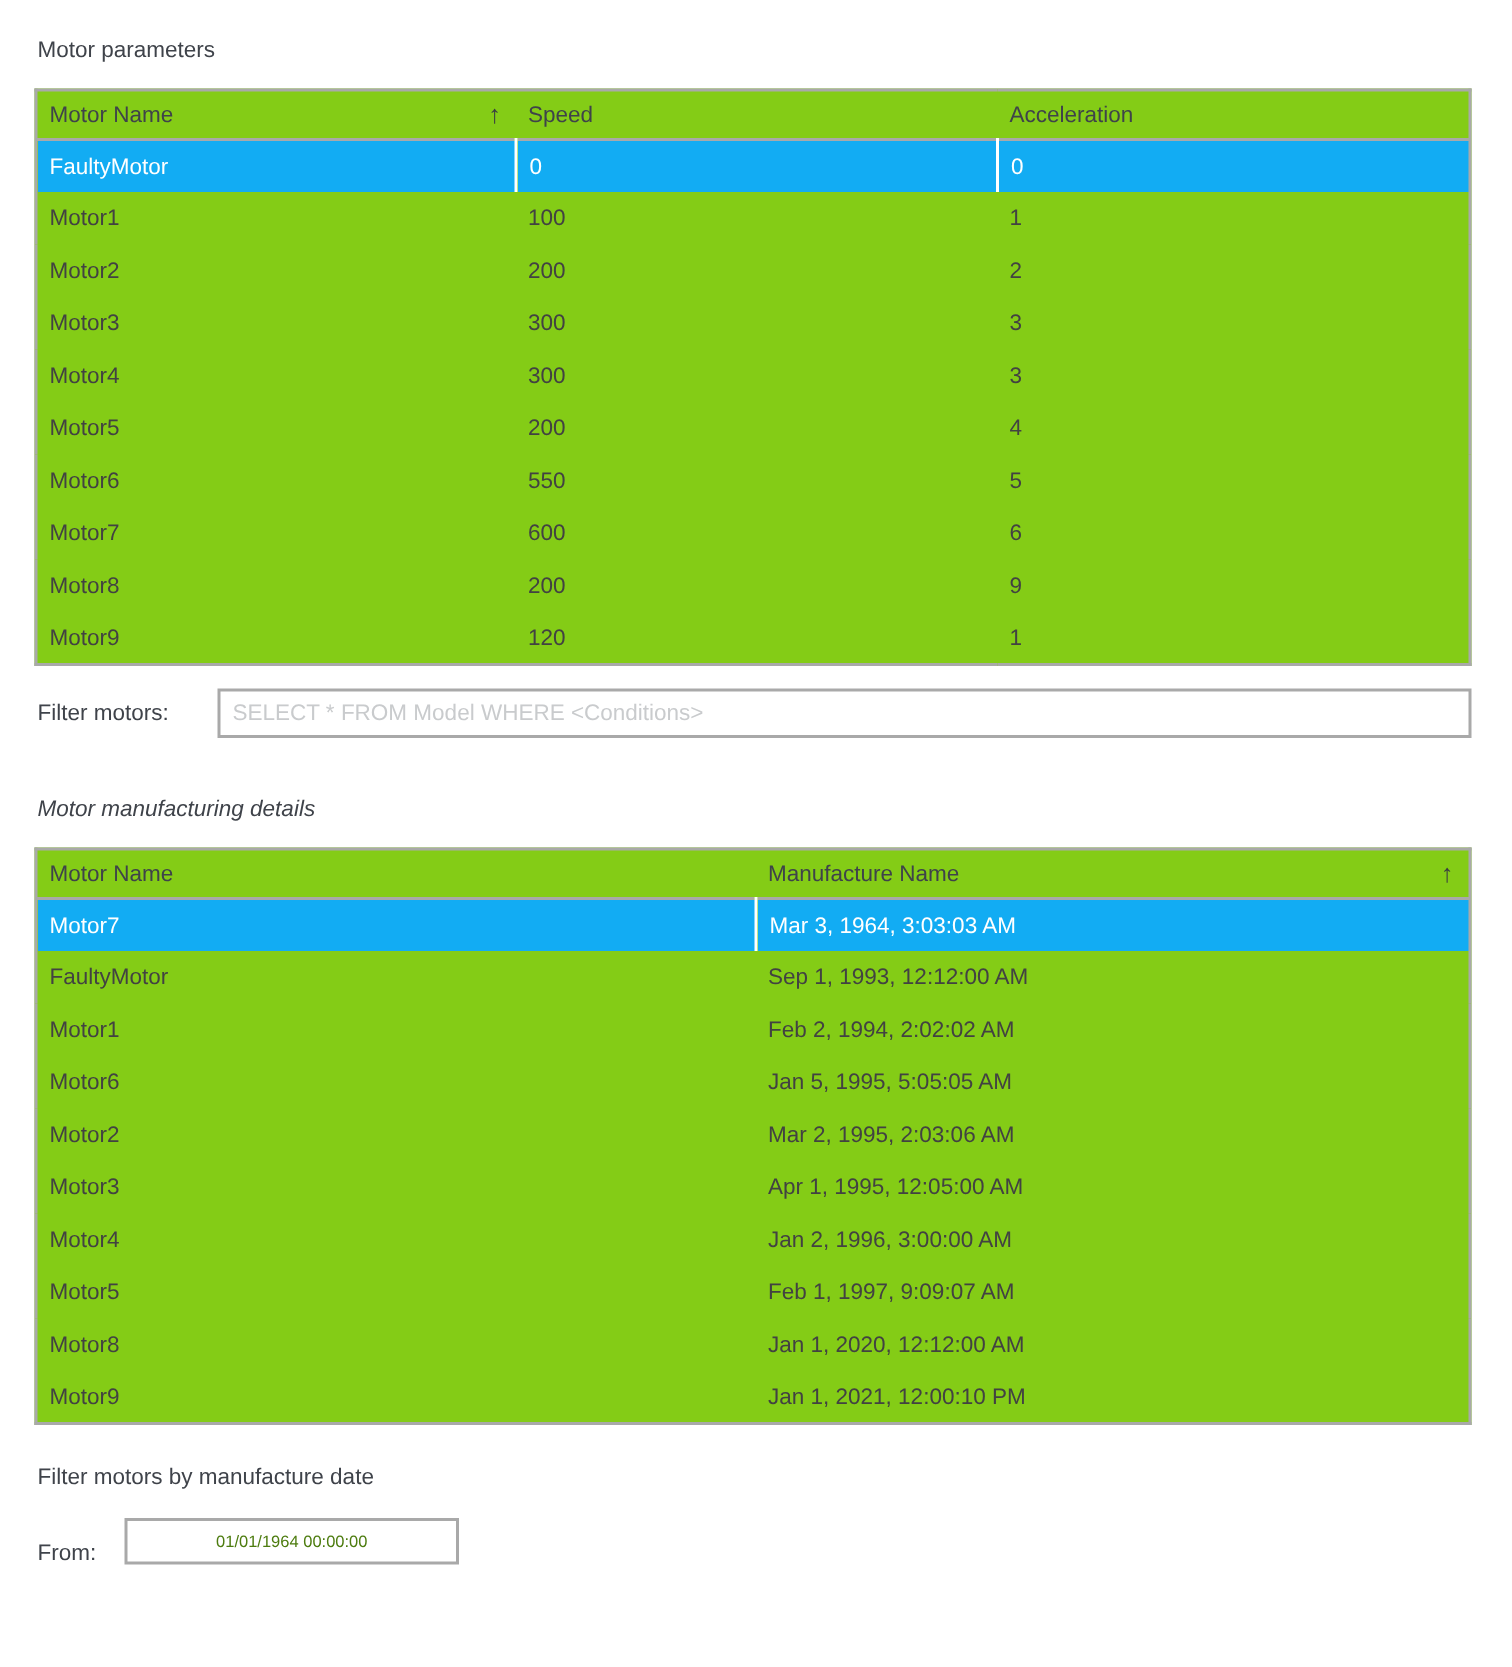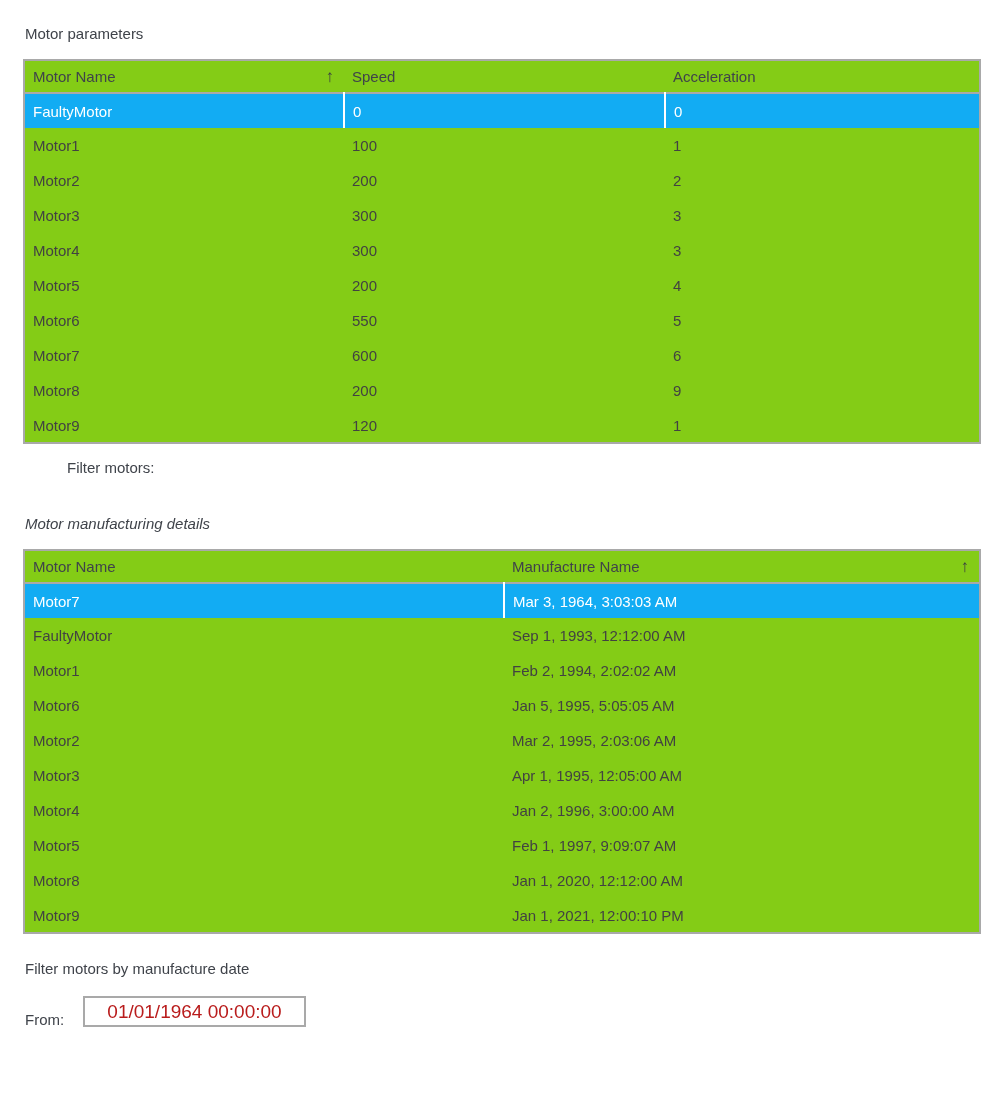--- a/index.html
+++ b/index.html
@@ -60,21 +60,20 @@
     color: #424242;
   }
   table.grid tbody tr.selected { background: #12acf3; }
   table.grid tbody tr.selected td { color: #ffffff; }
   table.grid tbody tr.selected td:not(:last-child) { border-right: 2px solid #ffffff; }
 
   .filter-row {
     margin-top: 15px;
     display: flex;
     align-items: center;
-    margin-left: 42px;
   }
   .filter-label {
     width: 122px;
     flex: none;
     padding-left: 2px;
     color: #3f434a;
   }
   .filter-input {
     flex: 1;
     height: 33px;
@@ -101,22 +100,22 @@
     padding-left: 2px;
     color: #3f434a;
     margin-top: 16px;
   }
   .date-input {
     width: 223px;
     height: 31px;
     border: 2px solid #a9a9a9;
     text-align: center;
     font-family: "Liberation Sans", sans-serif;
-    font-size: 19px;
-    color: #b91c1c;
+    font-size: 11px;
+    color: #4d7c0f;
     outline: none;
   }
 </style>
 </head>
 <body>
 
 <div class="page">
 
   <h2 class="section-title title-1">Motor parameters</h2>
 
@@ -195,20 +194,21 @@
         <tr>
           <td>Motor9</td>
           <td>120</td>
           <td>1</td>
         </tr>
       </tbody>
   </table>
 
   <div class="filter-row">
     <span class="filter-label">Filter motors:</span>
+    <input class="filter-input" type="text" placeholder="SELECT * FROM Model WHERE &lt;Conditions&gt;" style="">
   </div>
 
   <h2 class="section-title title-2">Motor manufacturing details</h2>
 
   <table class="grid table-2">
     <colgroup>
       <col style="width:480px">
       <col>
     </colgroup>
     <thead>

